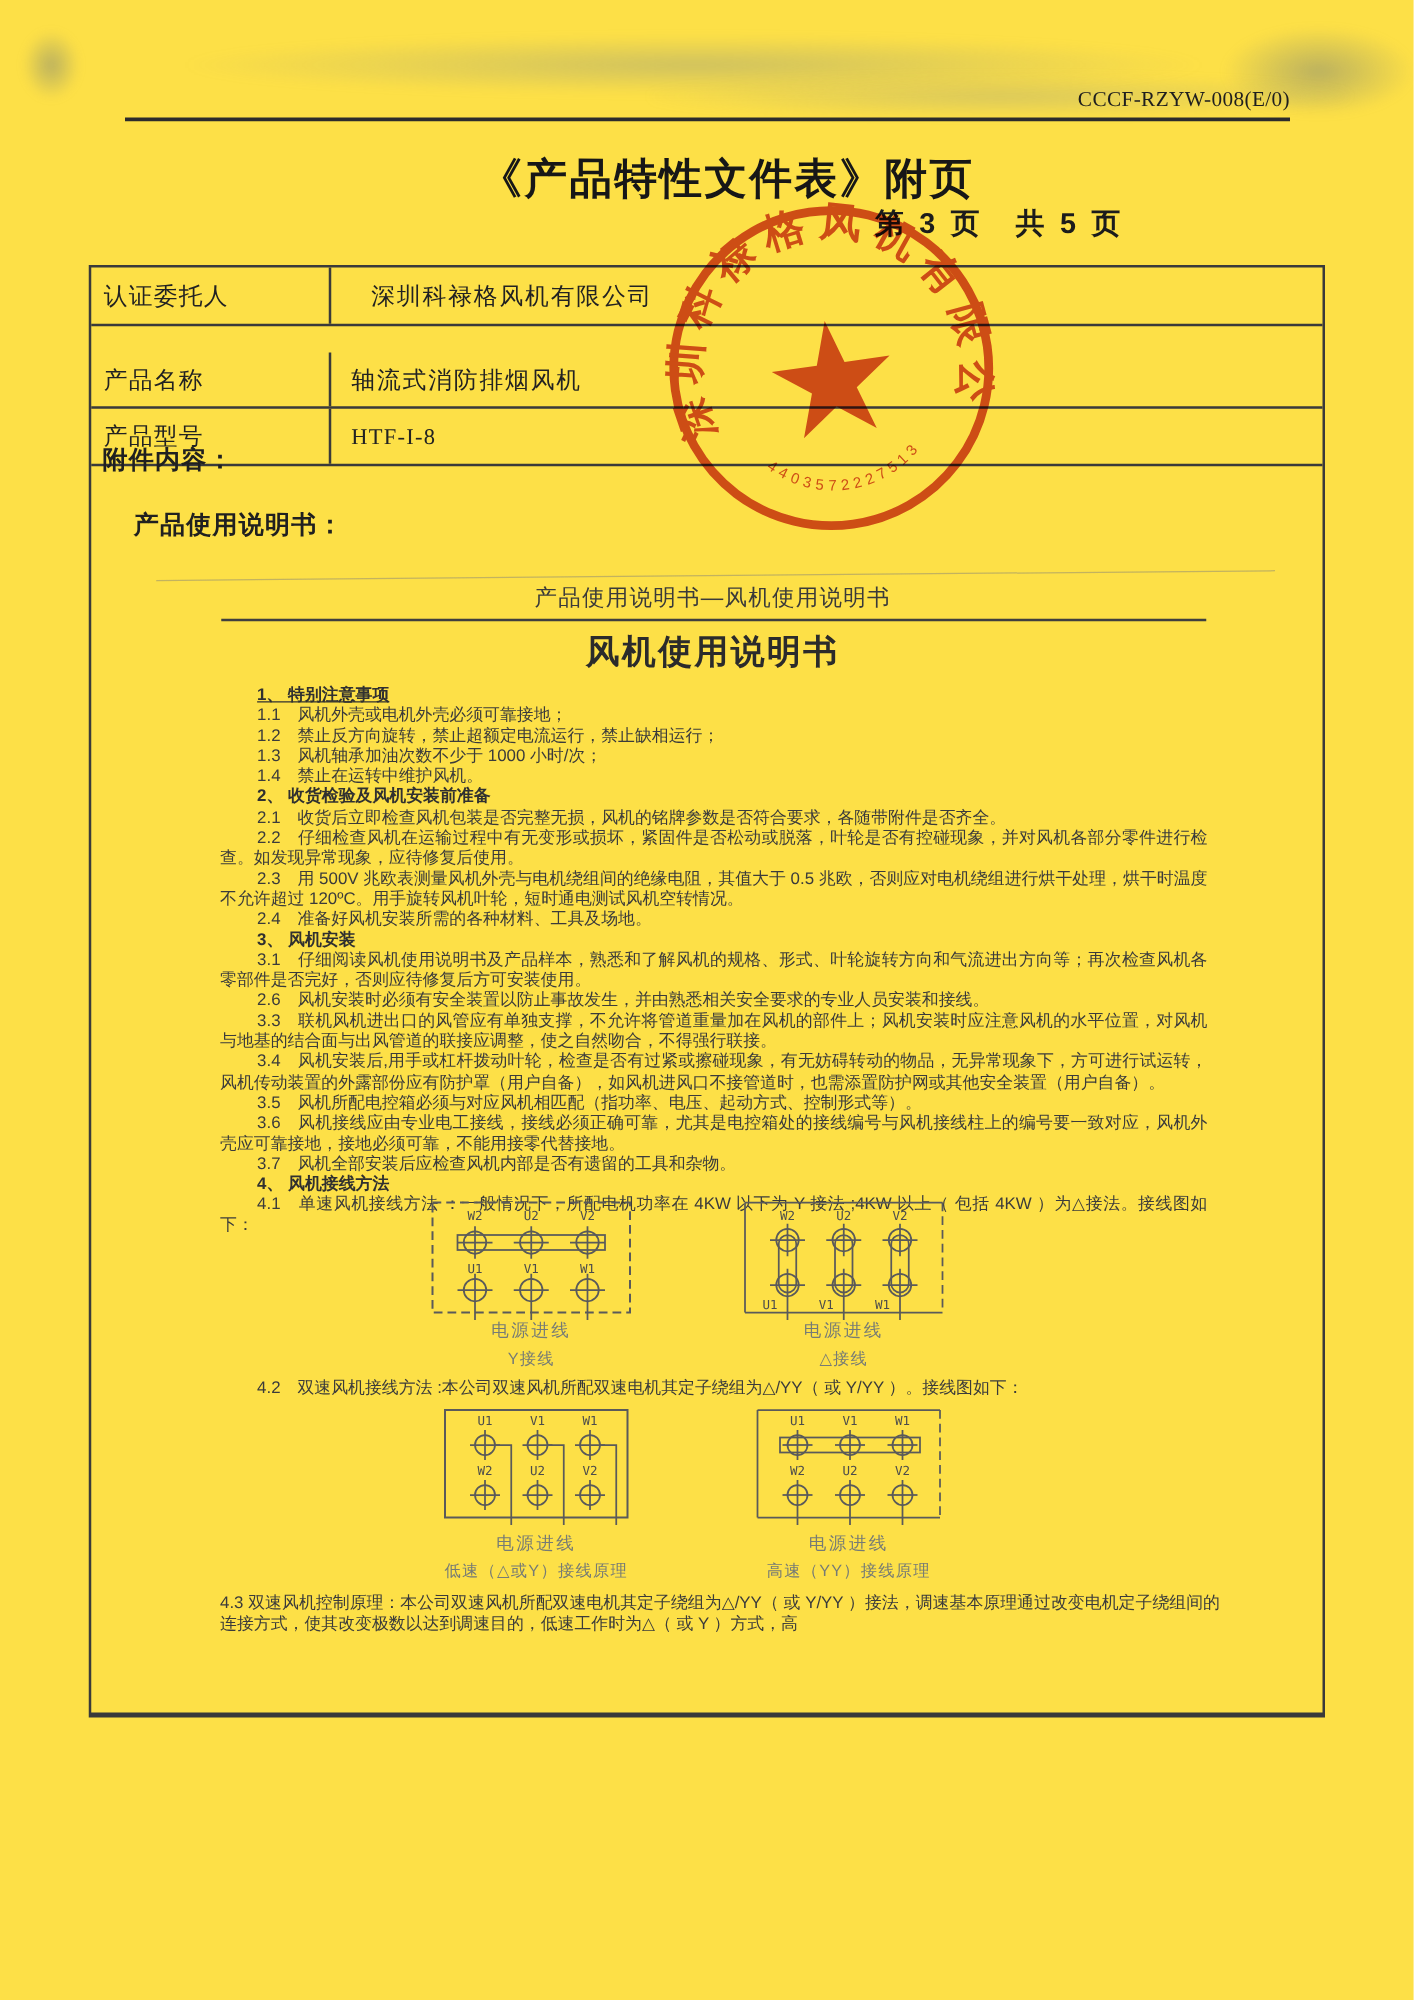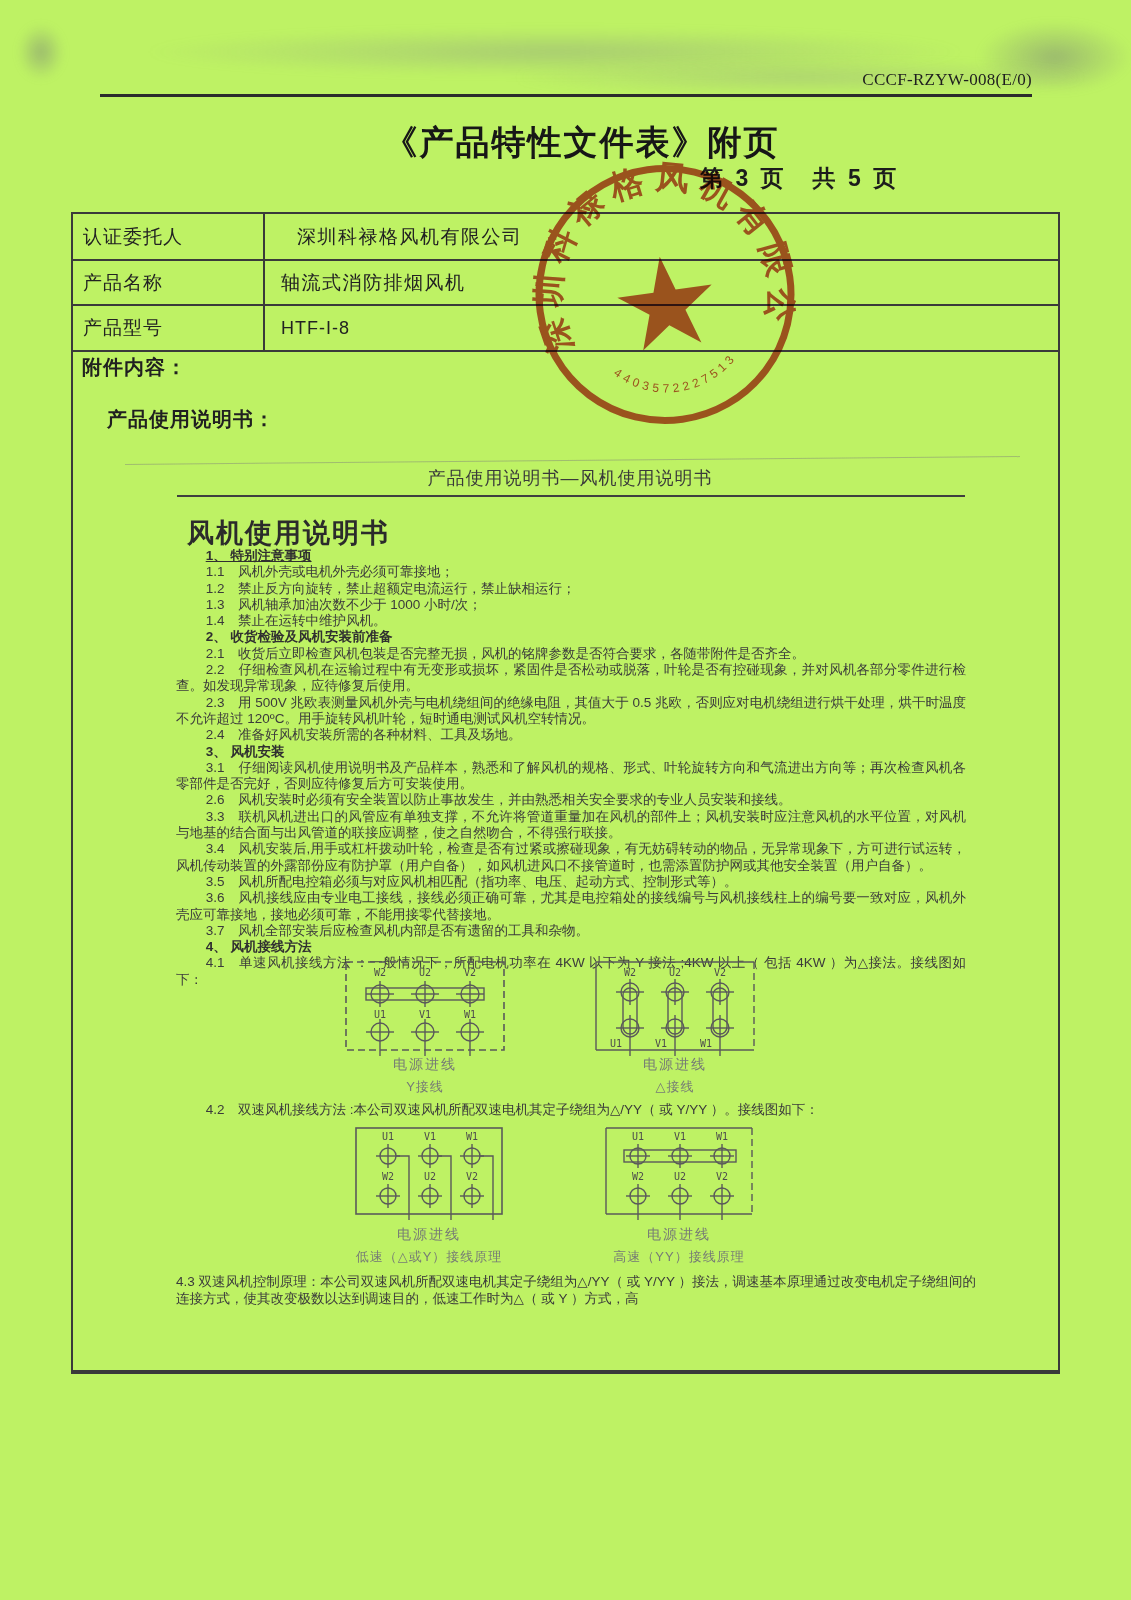--- a/index.html
+++ b/index.html
@@ -1,18 +1,18 @@
 <!DOCTYPE html>
 <html><head>
 <meta charset="utf-8">
 <style>
   html,body{margin:0;padding:0;background:#ffffff;}
   .page{
     position:relative;width:1131px;height:1600px;margin:0 auto;
-    background:#bef264;overflow:hidden;
+    background:#fde047;overflow:hidden;
     font-family:"Liberation Sans","DejaVu Sans",sans-serif;
     color:#2f2f2f;
   }
   
   .noise{position:absolute;pointer-events:none;filter:blur(4px);}
   
   .doc-code{
     position:absolute;top:70px;left:0;width:1032px;text-align:right;
     font-family:"Liberation Serif","DejaVu Serif",serif;
     font-size:17px;color:#1e1e1e;letter-spacing:.3px;
@@ -27,38 +27,38 @@
     font-size:23px;font-weight:600;color:#1c1c1c;letter-spacing:3px;
   }
   
   .outer-box{
     position:absolute;left:71px;top:212px;width:989px;height:1162px;
     border:2px solid #3a3a3a;border-bottom-width:4px;box-sizing:border-box;
   }
   
   .info-table{position:absolute;left:73px;top:214px;width:985px;}
   .trow{display:flex;border-bottom:2px solid #3a3a3a;align-items:center;}
-  .trow.r1{height:45px;gap:16px;}.trow.r2{height:43px;}.trow.r3{height:44px;}
+  .trow.r1{height:45px;gap:16px;}.trow.r2{height:43px;margin-top:21px;}.trow.r3{height:44px;}
   .tcell-label{
     width:192px;box-sizing:border-box;border-right:2px solid #3a3a3a;
     align-self:stretch;display:flex;align-items:center;
     padding-left:10px;font-size:19px;color:#222;letter-spacing:1px;
   }
   .tcell-value{padding-left:16px;font-size:19px;color:#222;letter-spacing:1.5px;}
-  .tcell-value.mono{font-family:Liberation Sans, sans-serif;font-size:18px;letter-spacing:1px;}
+  .tcell-value.mono{font-family:Liberation Serif, serif;font-size:18px;letter-spacing:1px;}
   .attach-label{position:absolute;left:82px;top:354px;font-size:20px;font-weight:600;color:#202020;letter-spacing:1px;}
   .attach-value{position:absolute;left:107px;top:406px;font-size:20px;font-weight:600;color:#202020;letter-spacing:1px;}
   
   .stamp{position:absolute;left:525px;top:152px;width:280px;height:285px;mix-blend-mode:multiply;opacity:.88;}
   .stamp text{font-family:"Liberation Sans","DejaVu Sans",sans-serif;}
   
   .faint-line{position:absolute;left:125px;top:460px;width:895px;height:1px;background:rgba(125,125,125,.45);transform:rotate(-.5deg);}
   .manual-subtitle{position:absolute;left:175px;top:466px;width:790px;text-align:center;font-size:18px;color:#3a3a3a;letter-spacing:1px;}
   .subtitle-rule{position:absolute;left:177px;top:495px;width:788px;height:2px;background:#3f3f3f;}
-  .manual-title{position:absolute;left:175px;top:503px;width:790px;margin:12px;font-size:27px;font-weight:700;color:#2b2b2b;letter-spacing:2px;}
+  .manual-title{position:absolute;left:175px;top:503px;width:790px;margin:0;text-align:center;font-size:27px;font-weight:700;color:#2b2b2b;letter-spacing:2px;}
   .body-text{position:absolute;left:176px;top:548px;width:790px;font-size:13.5px;line-height:16.3px;color:#3b3b3b;text-align:justify;}
   .body-text p{margin:0;text-indent:2.2em;}
   .body-text p.hd{font-weight:700;color:#303030;}
   .body-text p.u{text-decoration:underline;}
   .para-abs{position:absolute;font-size:13.5px;line-height:16.5px;color:#3b3b3b;text-align:justify;text-indent:2.2em;}
   
   .wire-svg{position:absolute;}
   .wire-svg .bx{fill:none;stroke:#5a5a5a;stroke-width:1.6;}
   .wire-svg .dash{stroke-dasharray:7 4;}
   .wire-svg .ln{stroke:#5a5a5a;stroke-width:1.4;fill:none;}

